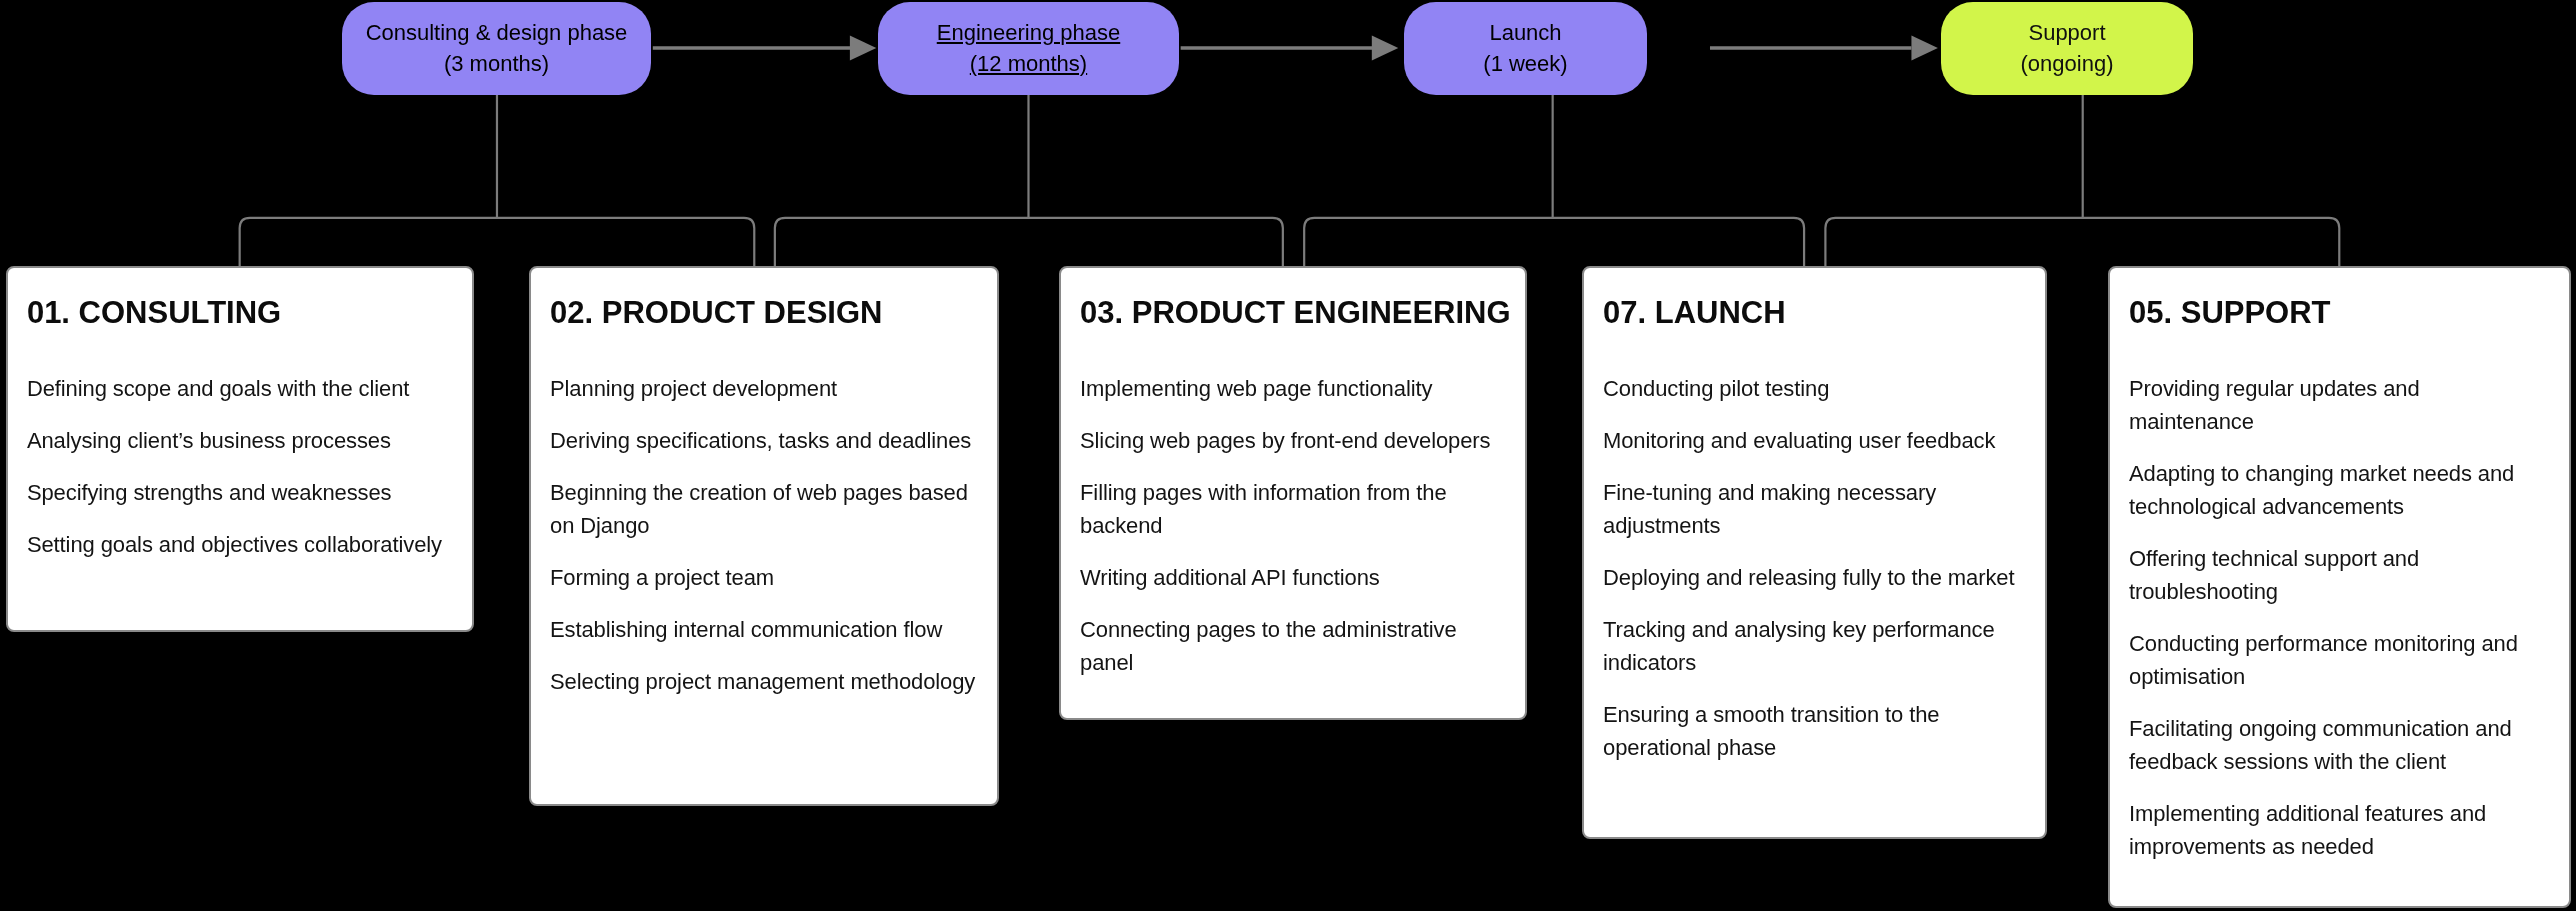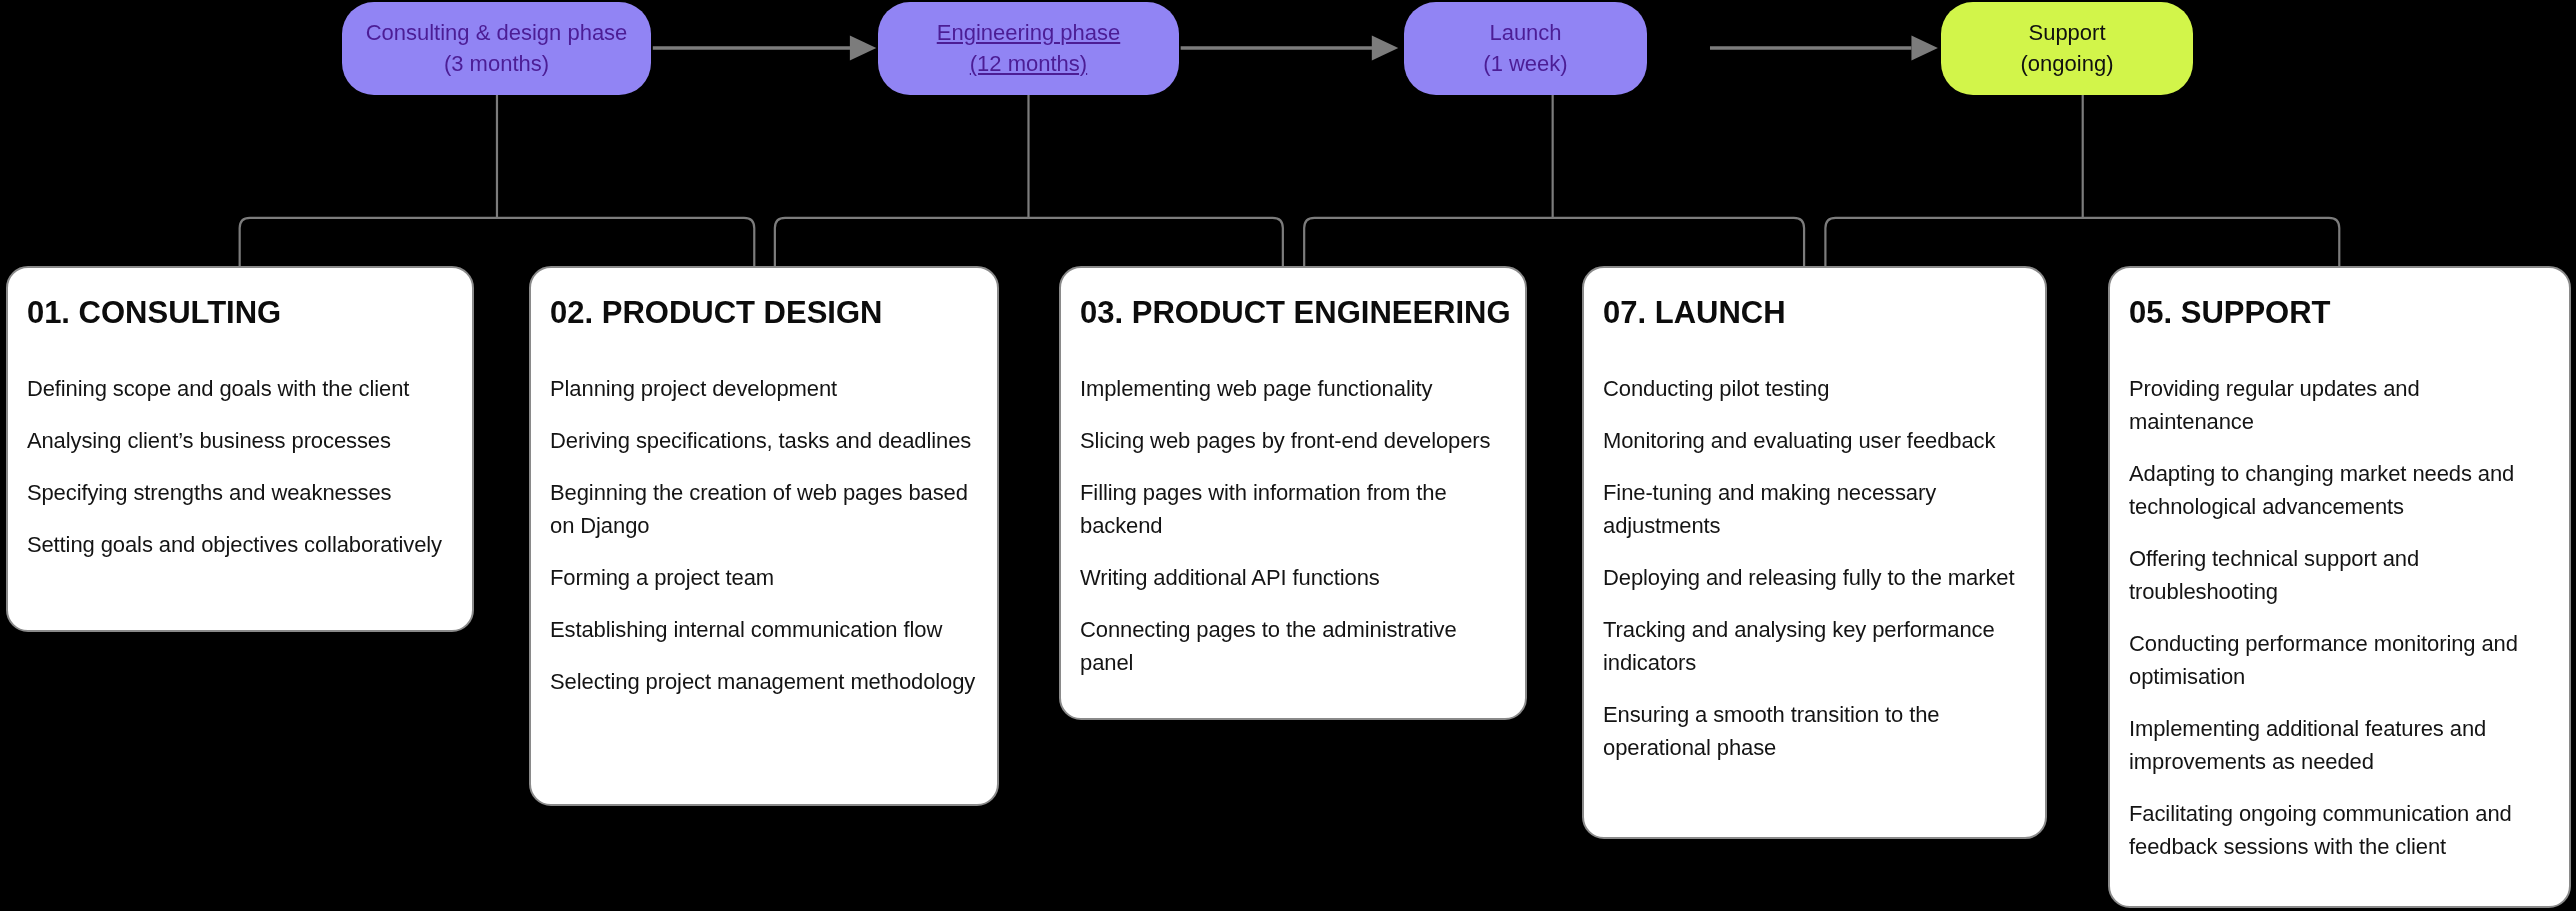--- a/index.html
+++ b/index.html
@@ -23,30 +23,30 @@
   }
   .connector{stroke:var(--connector);stroke-width:3;fill:none;}
   .arrow-line{stroke:var(--connector);stroke-width:5;fill:none;}
   .arrow-head{fill:var(--connector);stroke:none;}
   .pill{
     position:absolute;top:1.5px;height:93px;z-index:2;
     background:var(--purple);
     border-radius:32px;
     display:flex;flex-direction:column;align-items:center;justify-content:center;
     gap:5.9px;
-    color:#4c1d95;
+    color:#000000;
     font-size:22px;line-height:1.15;font-weight:400;
     text-align:center;
   }
   .pill--green{background:var(--green);color:var(--ink);}
   .card{
     position:absolute;top:266px;z-index:1;
     background:#fff;
     border:2.2px solid var(--card-border);
-    border-radius:22px;
+    border-radius:8px;
     padding:26.5px 19px 25px 19px;
     color:var(--ink);
   }
   .card-title{
     margin:0 0 41px 0;
     font-size:31px;font-weight:700;letter-spacing:0;
     white-space:nowrap;
     color:#0c0c0c;
   }
   .card-item{
@@ -139,16 +139,16 @@
   <p class="card-item">Tracking and analysing key performance indicators</p>
   <p class="card-item">Ensuring a smooth transition to the operational phase</p>
 </section>
 
 <section class="card" style="left:2108px;width:463px;min-height:642px;">
   <h2 class="card-title">05. SUPPORT</h2>
   <p class="card-item">Providing regular updates and maintenance</p>
   <p class="card-item">Adapting to changing market needs and technological advancements</p>
   <p class="card-item">Offering technical support and troubleshooting</p>
   <p class="card-item">Conducting performance monitoring and optimisation</p>
+  <p class="card-item">Facilitating ongoing communication and feedback sessions with the client</p>
   <p class="card-item">Implementing additional features and improvements as needed</p>
-  <p class="card-item">Facilitating ongoing communication and feedback sessions with the client</p>
 </section>
 
 
 </body></html>

